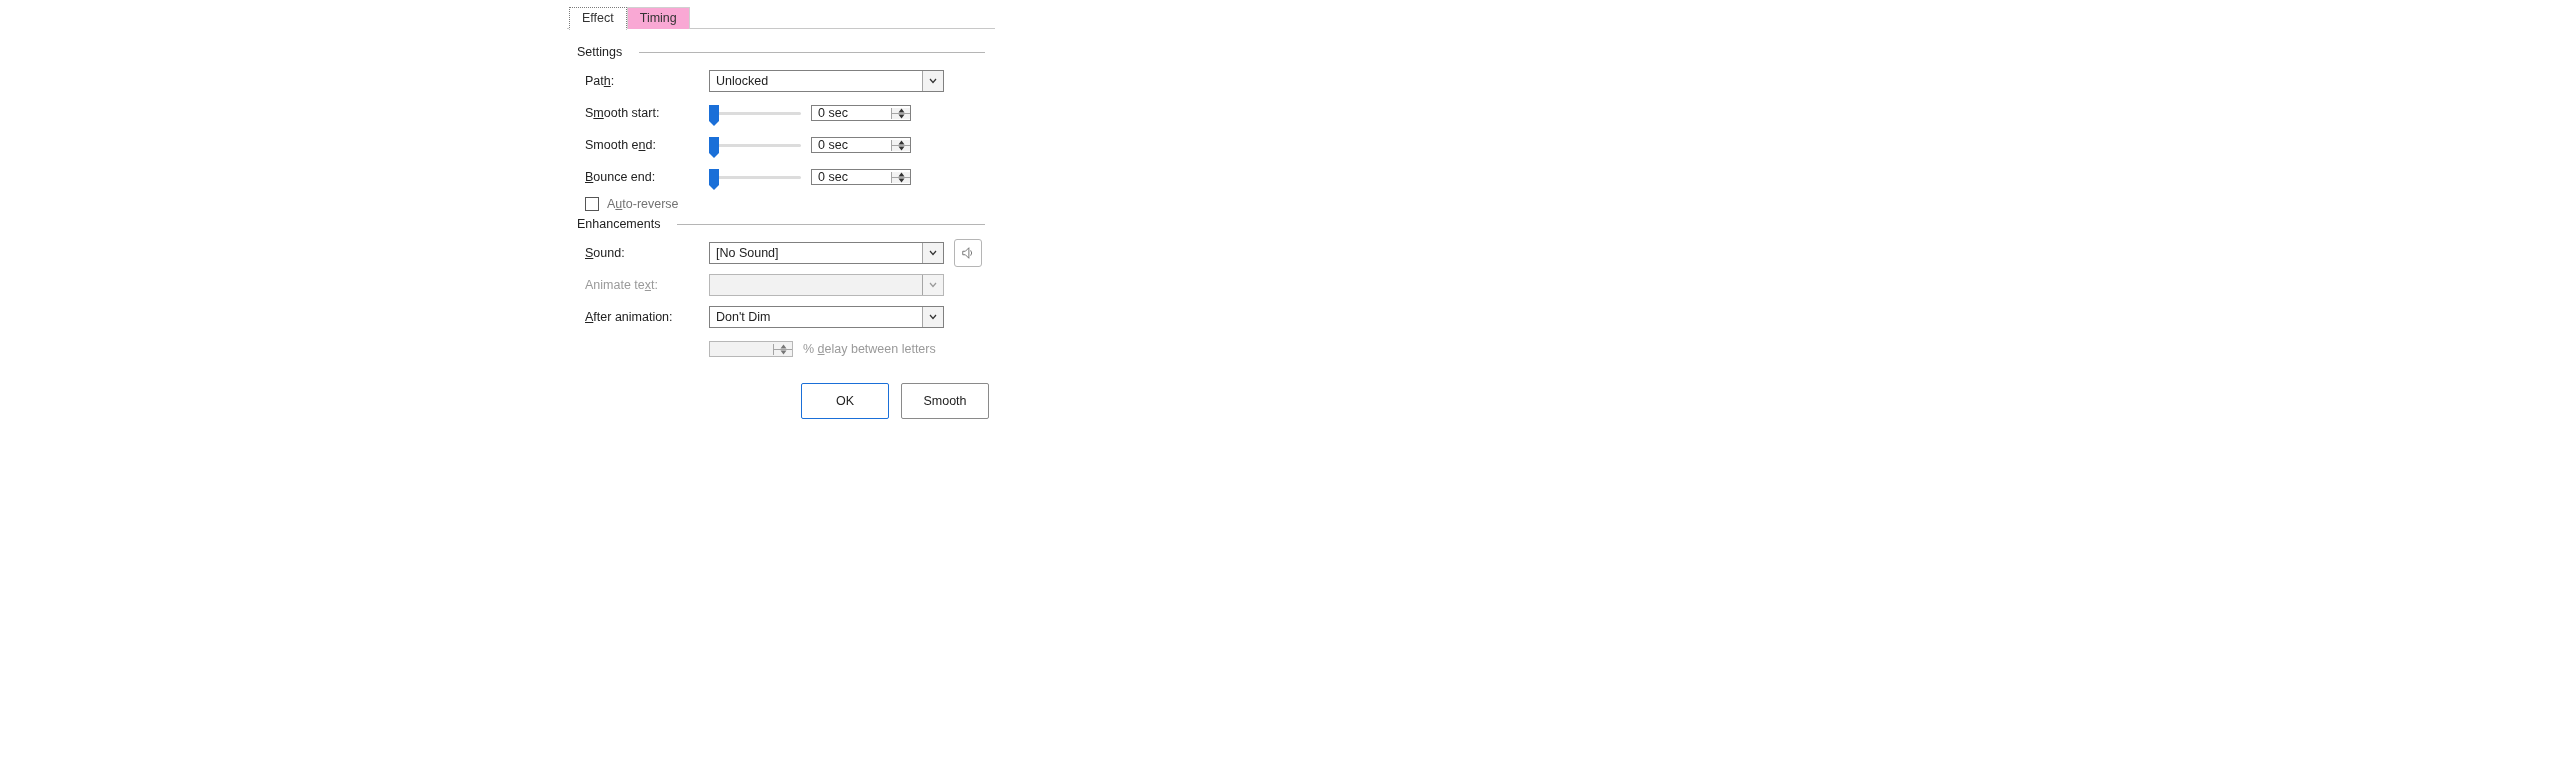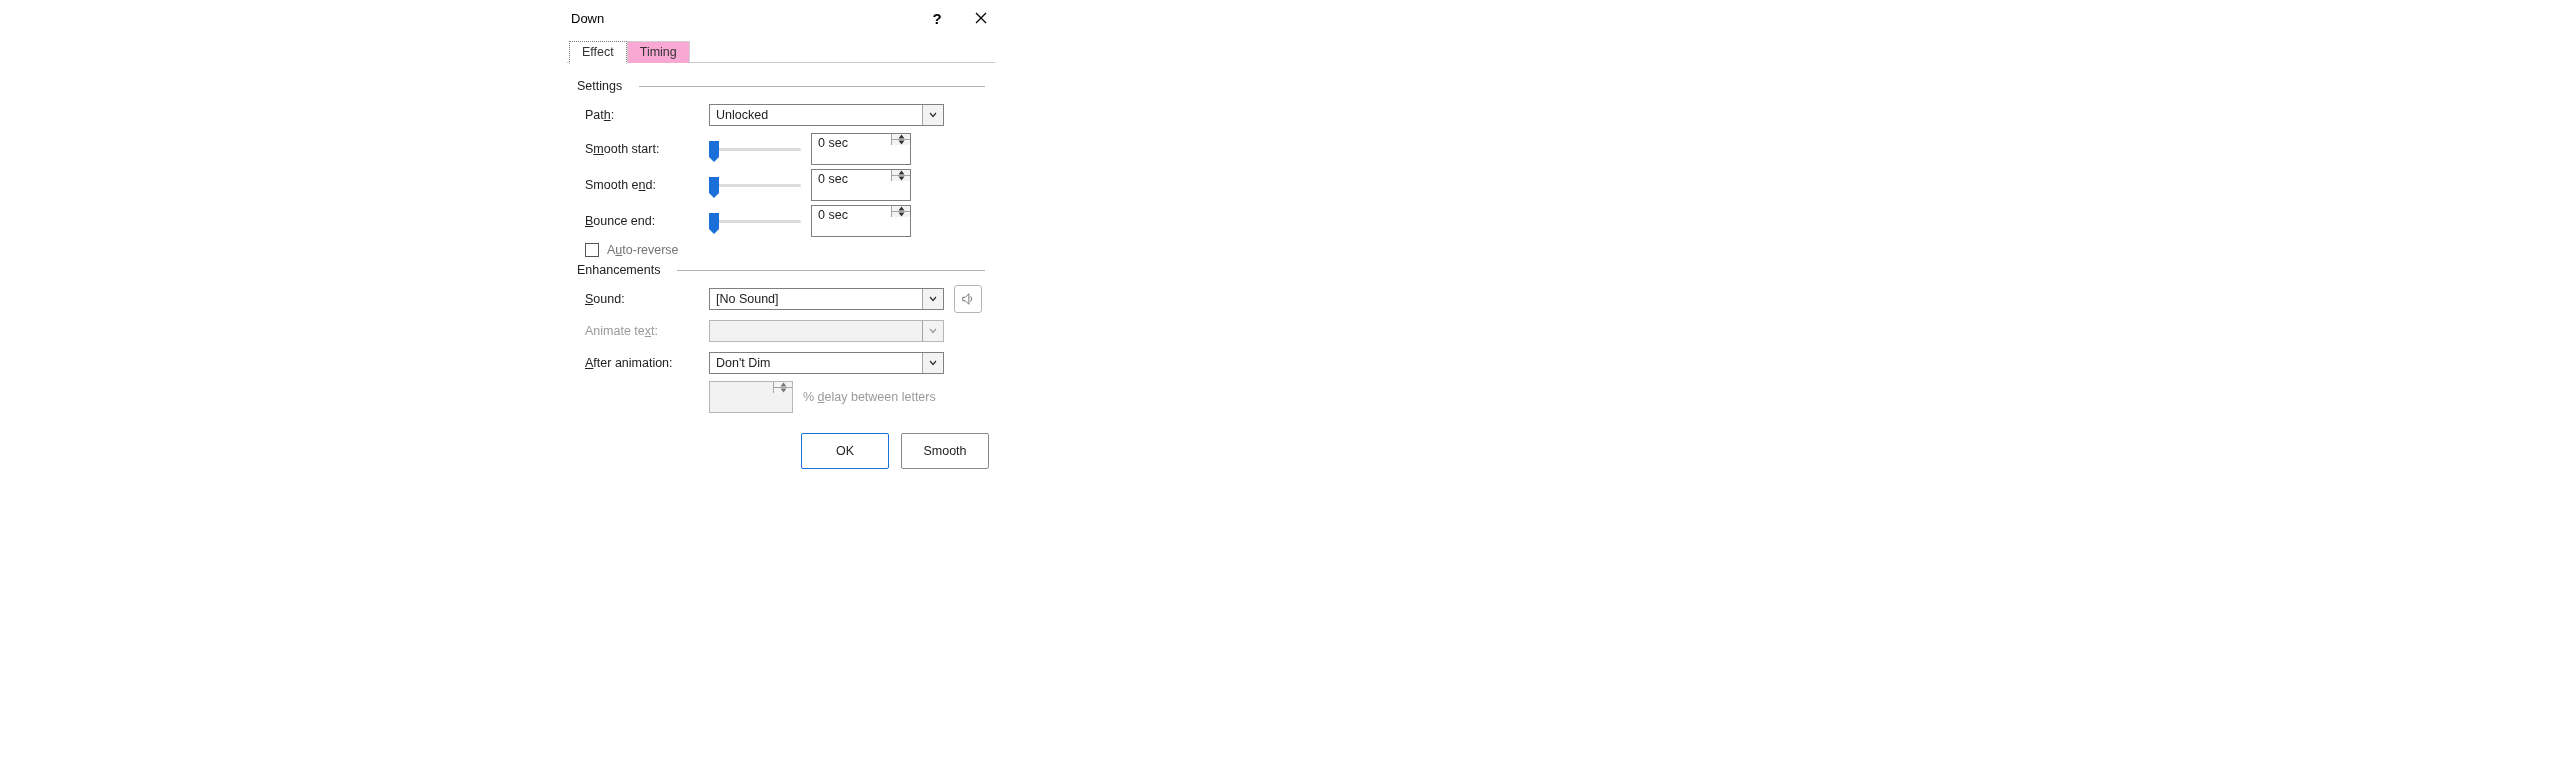--- a/index.html
+++ b/index.html
@@ -195,23 +195,23 @@
     left: 0; top: 16px;
     width: 0; height: 0;
     border-left: 5px solid transparent;
     border-right: 5px solid transparent;
     border-top: 5px solid #1a6fd8;
   }
 
   
   .spinner {
     display: flex;
-    align-items: flex-start;
+    align-items: center;
     border: 1px solid #808080;
-    height: 32px;
+    height: 16px;
     background: #fff;
     box-sizing: border-box;
   }
   .spinner.normal { width: 100px; }
   .spinner.small  { width: 84px; }
   .spinner .sp-text {
     flex: 1 1 auto;
     padding: 2px 6px;
     font-size: 12.5px;
     color: #222;
@@ -285,30 +285,20 @@
     border-radius: 2px;
     box-sizing: border-box;
   }
   .btn.primary { border-color: #1a6fd8; }
 </style>
 </head>
 <body>
 
 <div class="dialog">
 
-  <div class="titlebar">
-    <div class="title">Down</div>
-    <div class="tb-btn tb-help">?</div>
-    <div class="tb-btn tb-close">
-      <svg viewBox="0 0 12 12">
-        <line x1="1" y1="1" x2="11" y2="11" stroke="#000" stroke-width="1.3"></line>
-        <line x1="11" y1="1" x2="1" y2="11" stroke="#000" stroke-width="1.3"></line>
-      </svg>
-    </div>
-  </div>
 
   <div class="tabstrip">
     <div class="tab active">
       <span>Effect</span>
     </div>
     <div class="tab inactive">
       <span>Timing</span>
     </div>
   </div>
 

